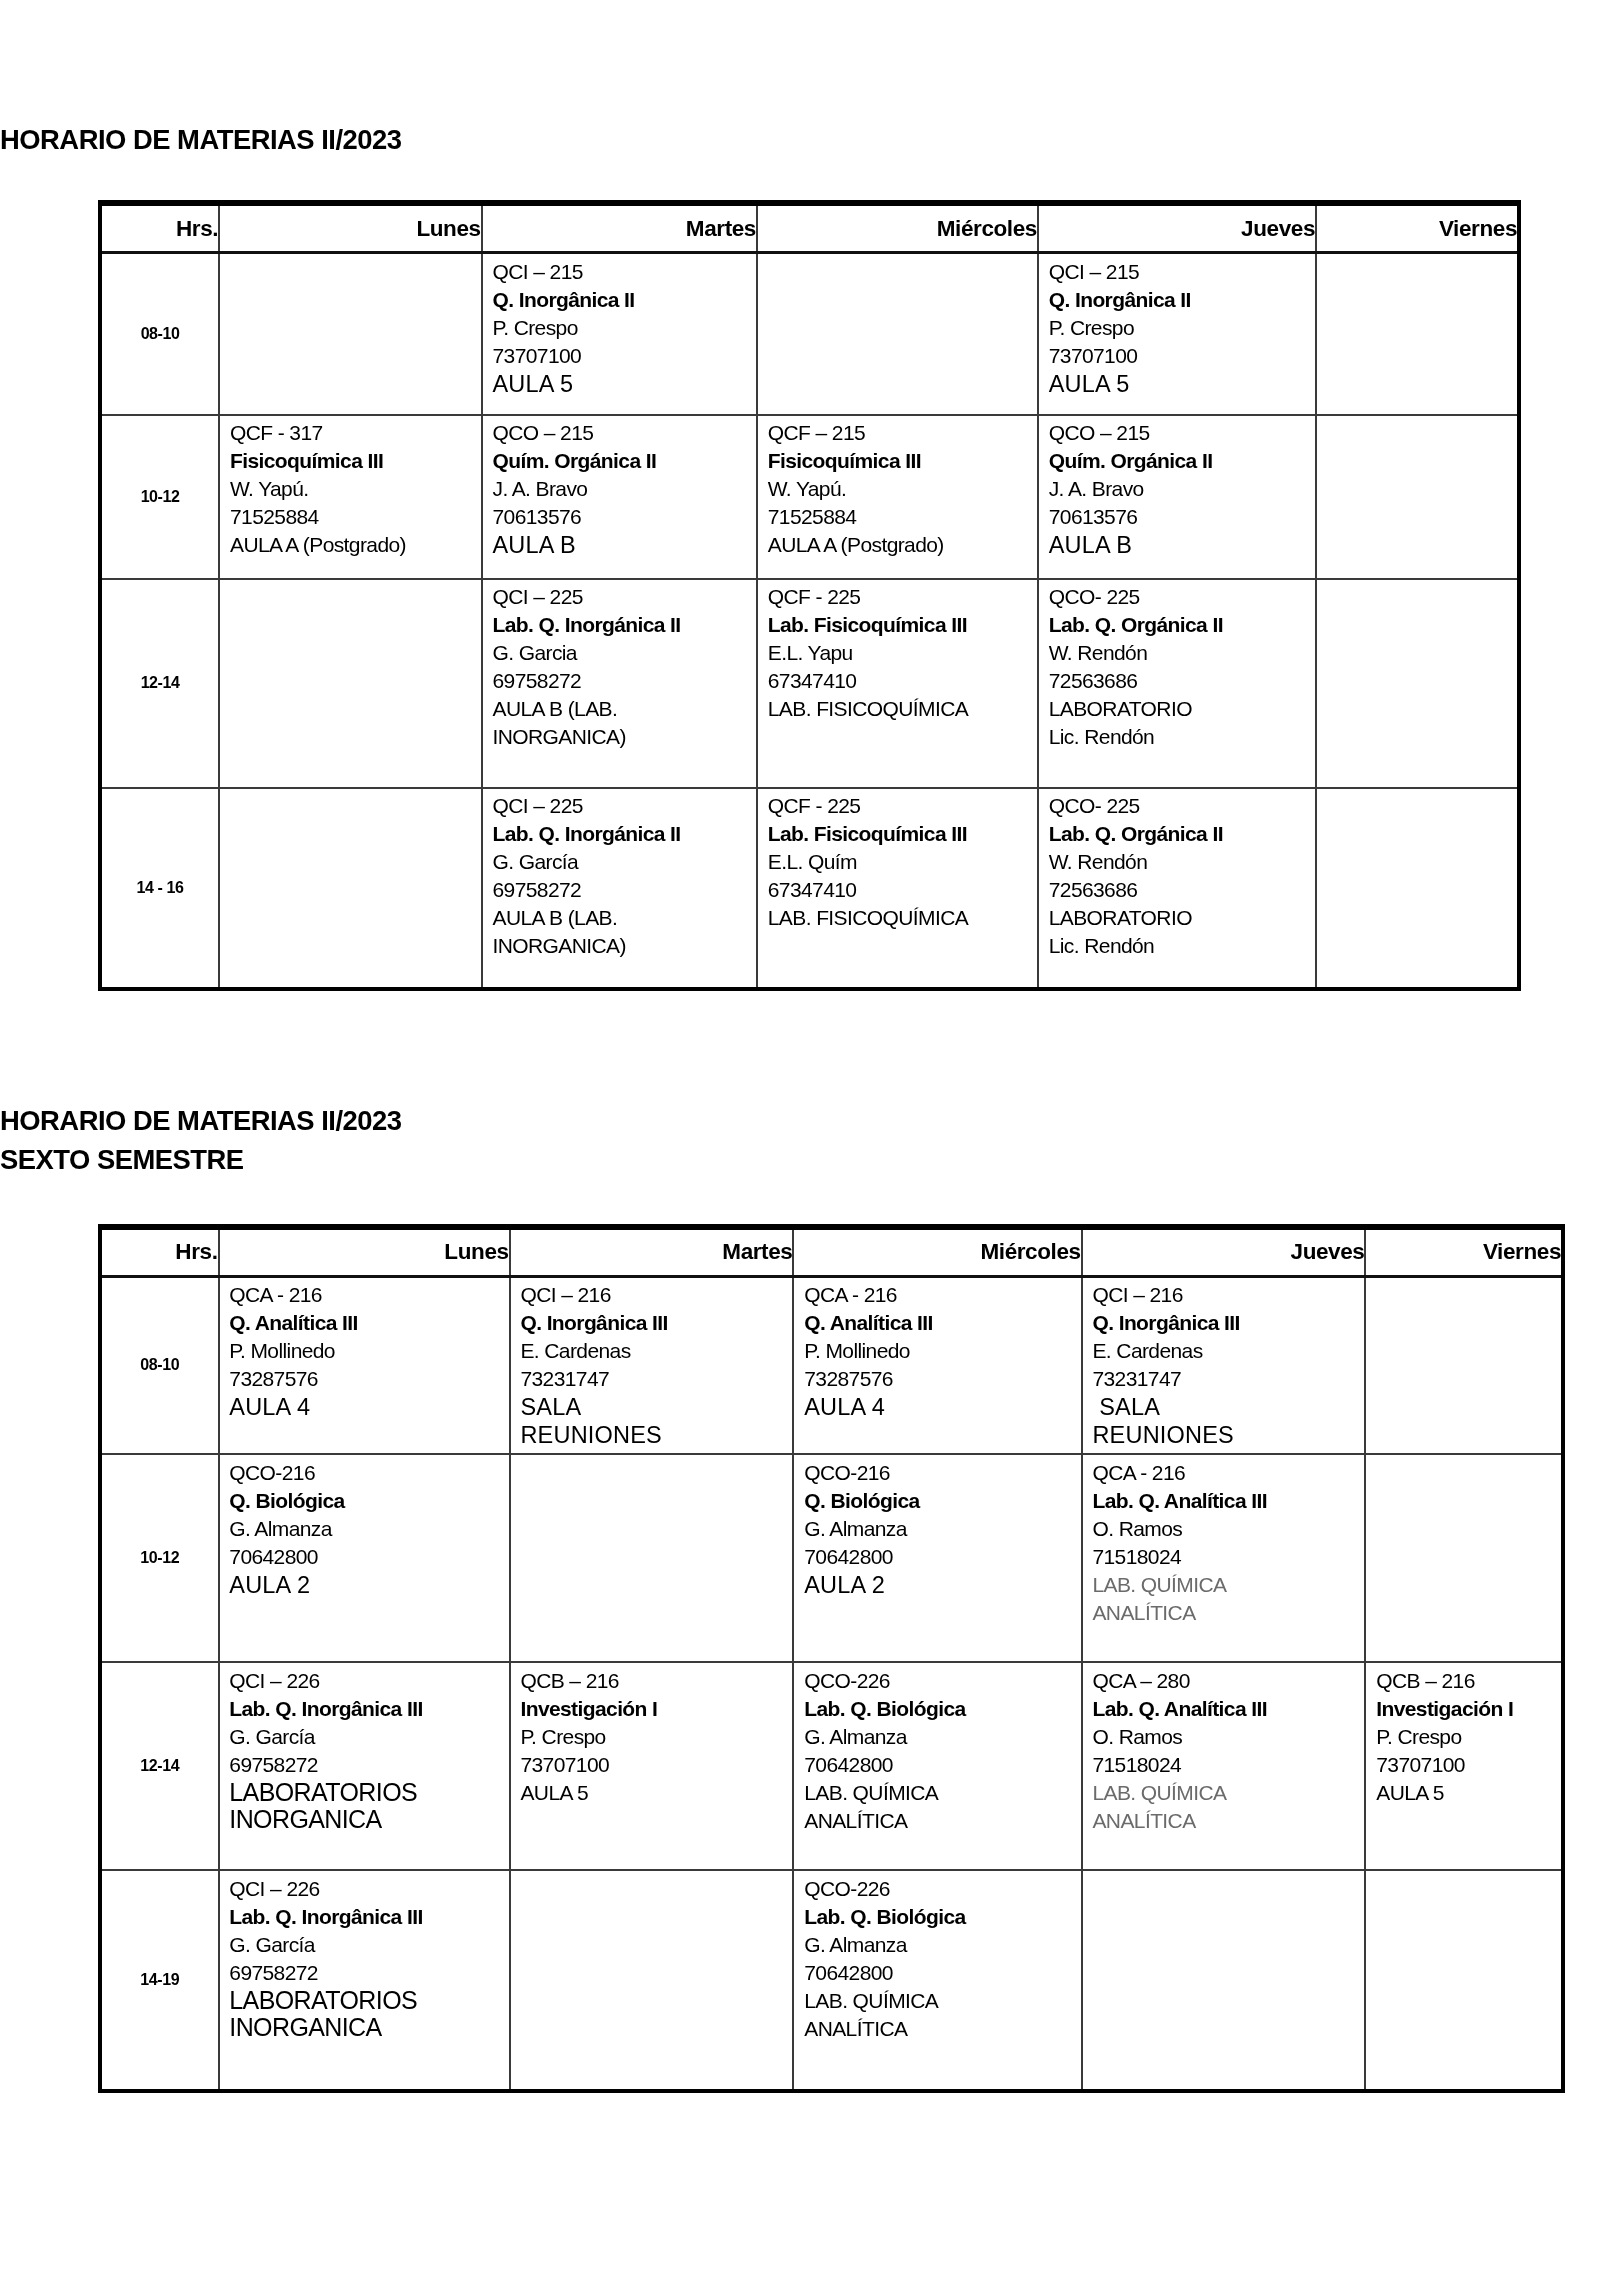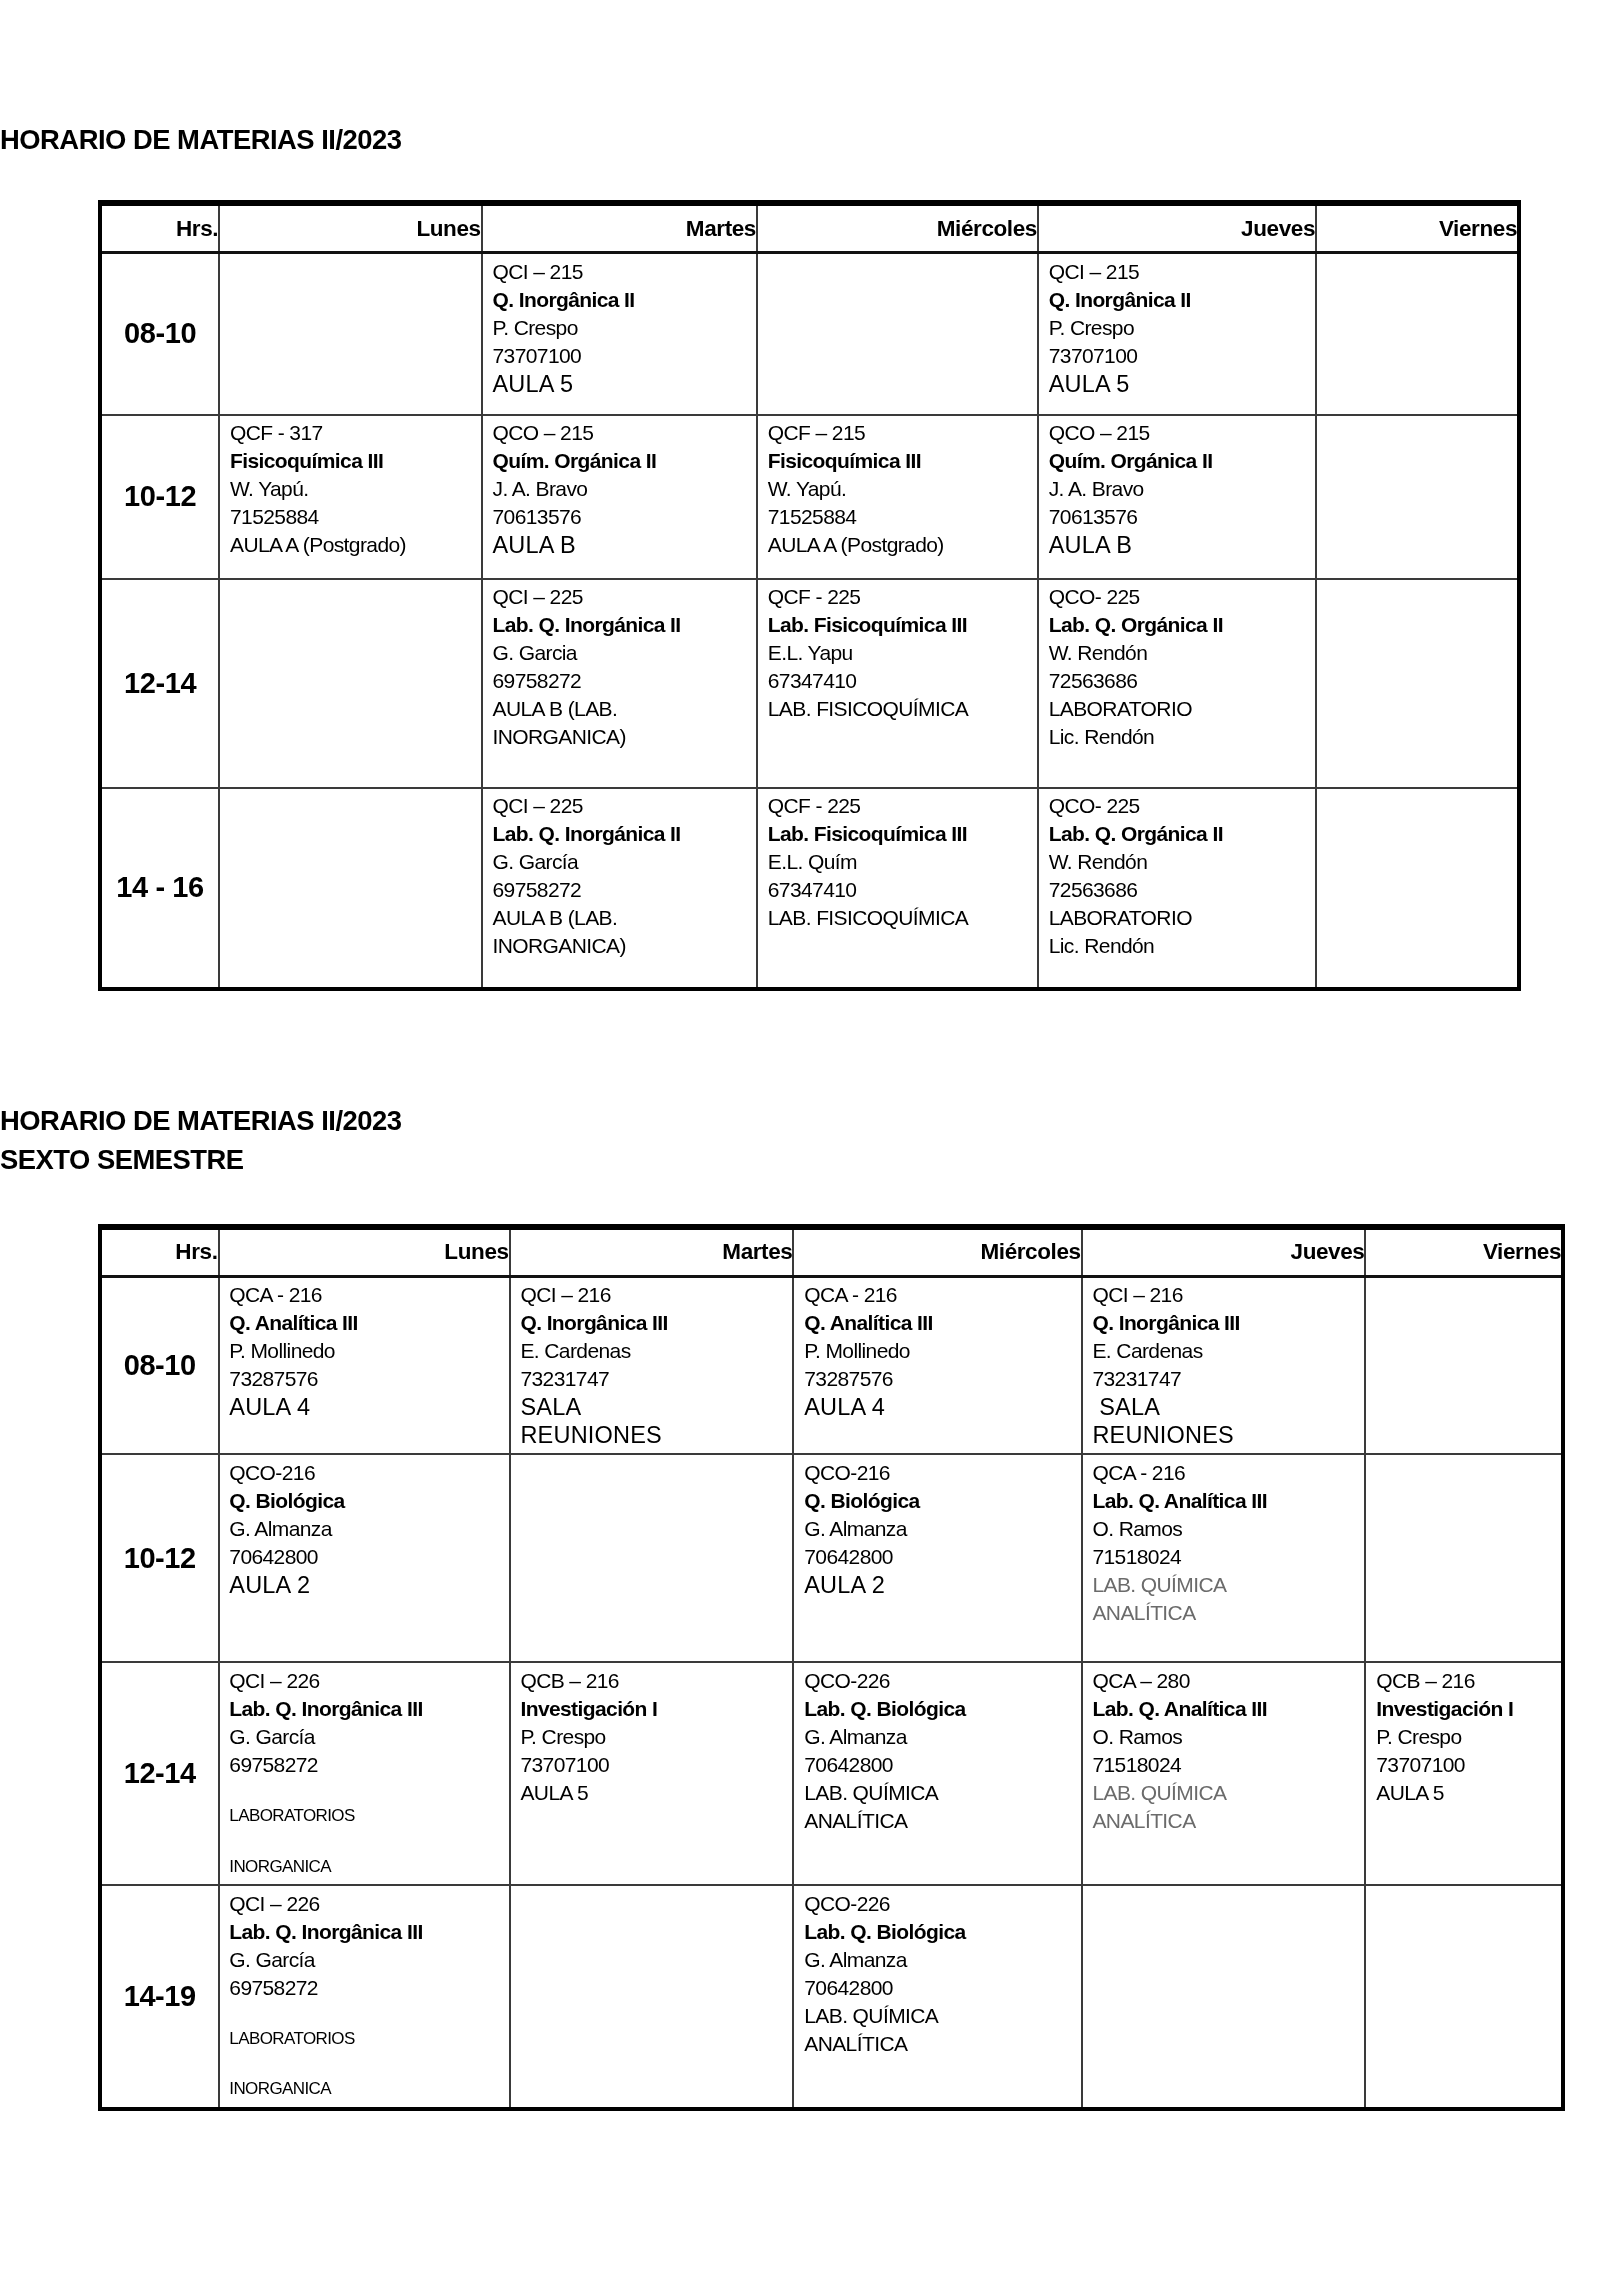--- a/index.html
+++ b/index.html
@@ -37,41 +37,41 @@
   table.schedule thead th {
     border-bottom: 3.9px solid #111;
     height: 45px;
     font-size: 22.5px;
     font-weight: bold;
     text-align: right;
     letter-spacing: -0.4px;
     padding: 0;
   }
   table.schedule tbody th.hour {
-    font-size: 29px;
+    font-size: 16px;
     font-weight: bold;
     text-align: center;
     vertical-align: middle;
     letter-spacing: -0.4px;
     padding: 0;
   }
   table.schedule td {
     vertical-align: top;
     padding: 3.9px 5.9px 3.9px 9.8px;
   }
   .line {
     font-size: 21px;
     line-height: 28px;
     letter-spacing: -0.6px;
     white-space: pre-wrap;
   }
   .line.bold  { font-weight: bold; }
   .line.room  { font-size: 23.5px; letter-spacing: 0.2px; }
   .line.gray  { color: #6b6b6b; }
-  .line.small { font-size: 17px; line-height: 26.5px; margin-top: 24px; }
+  .line.small { font-size: 25px; line-height: 26.5px; }
 </style>
 </head>
 <body>
 
 <div id="title1" class="title-block">
   <div>HORARIO DE MATERIAS II/2023</div>
 </div>
 
 <table class="schedule" style="width: 1423px;">
     <colgroup>

